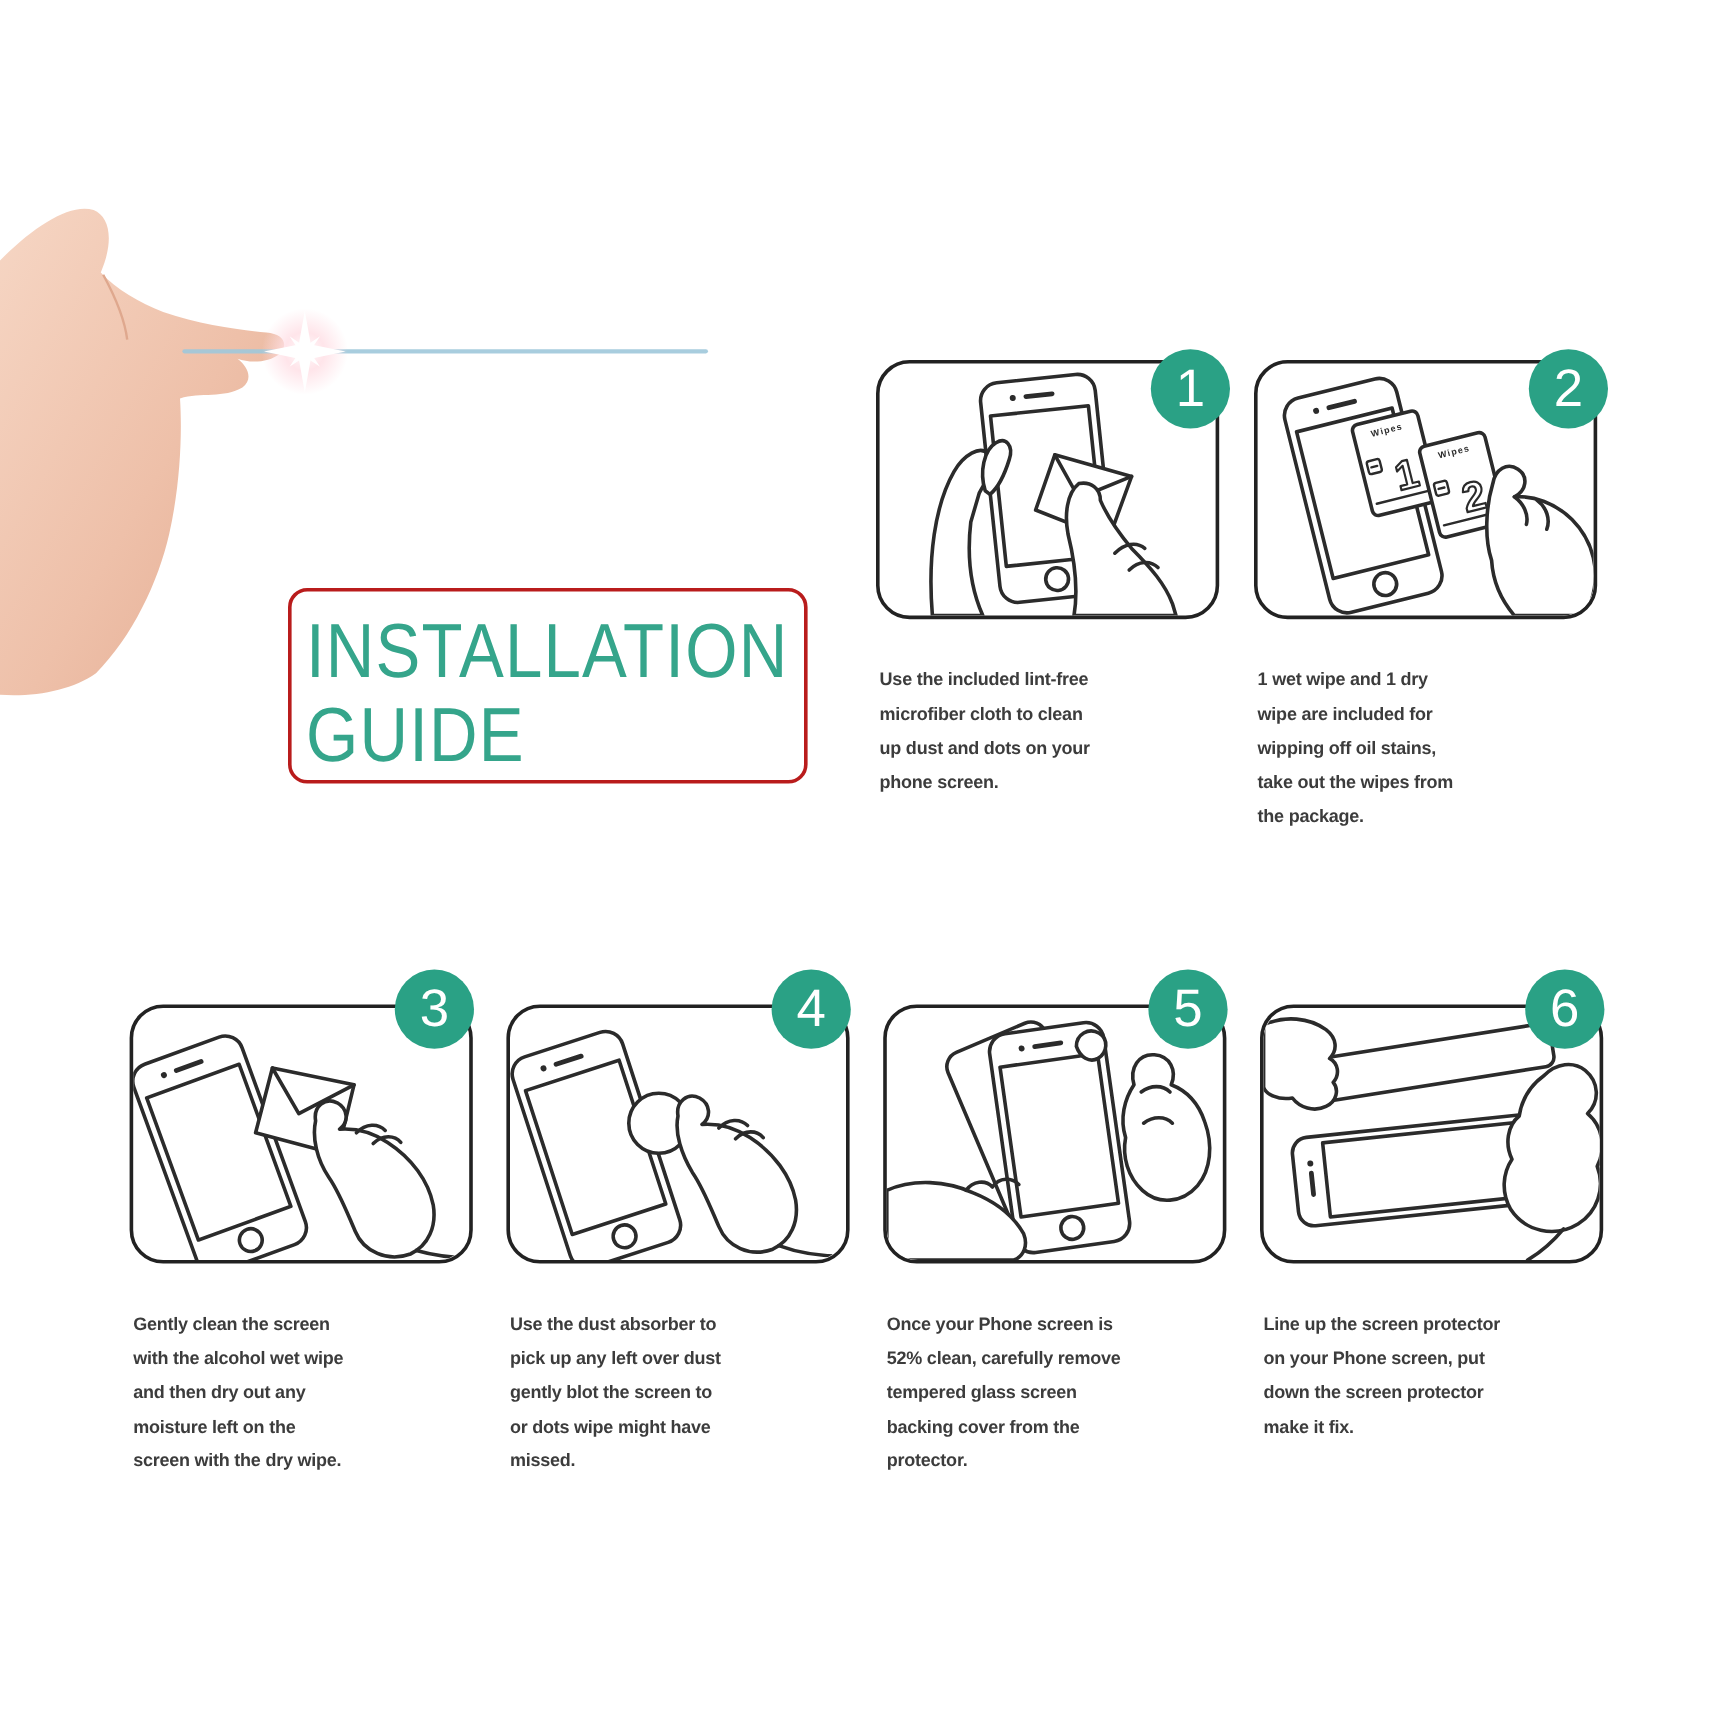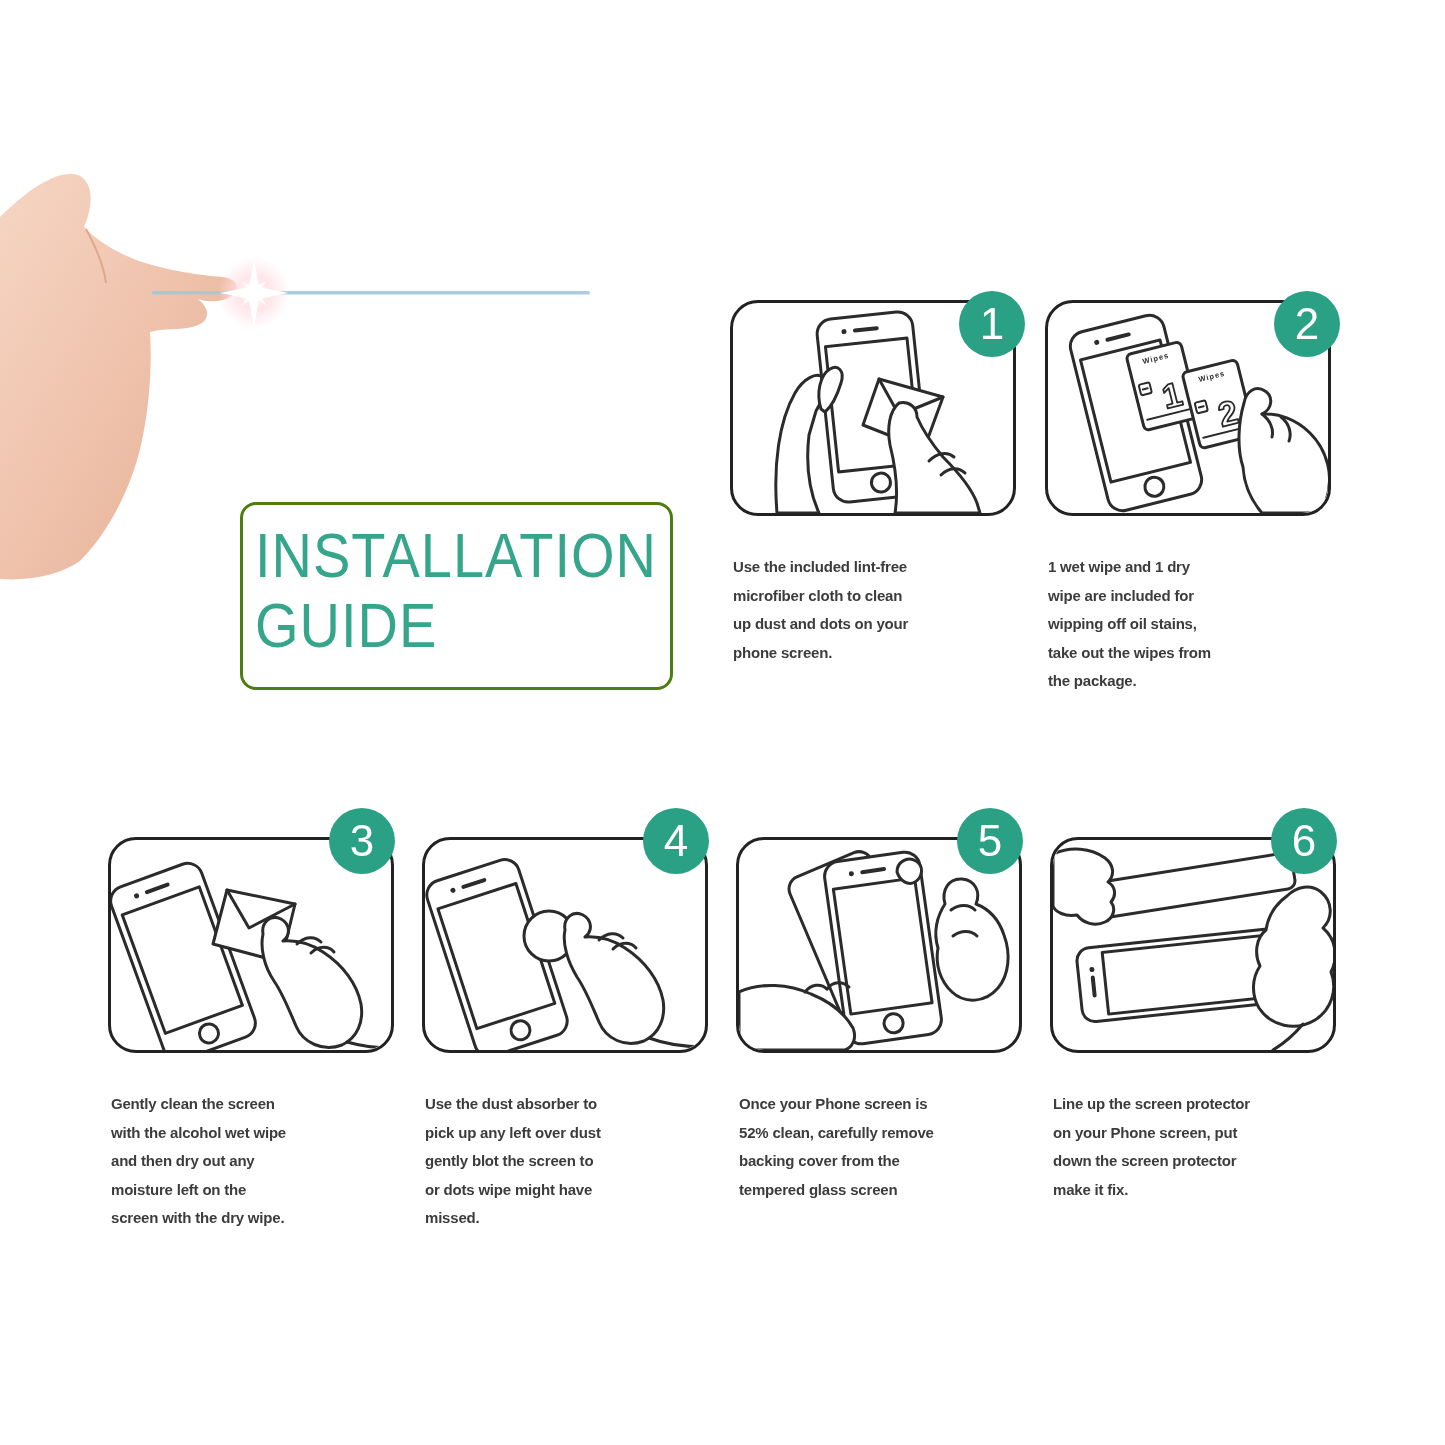--- a/index.html
+++ b/index.html
@@ -4,23 +4,23 @@
 <style>
   html,body{margin:0;padding:0;background:#ffffff;}
   .canvas{
     position:relative;width:1445px;height:1445px;background:#ffffff;
     font-family:"Liberation Sans",sans-serif;overflow:hidden;
   }
   
   .hero{position:absolute;left:0;top:155px;width:650px;height:430px;}
   
   .title-box{
-    position:absolute;left:240px;top:490px;width:433px;height:188px;
-    box-sizing:border-box;border:3px solid #4d7c0f;border-radius:16px;
-    padding:10px 0 0 12px;overflow:hidden;margin-top:12px;
+    position:absolute;left:240px;top:490px;width:433px;height:163px;
+    box-sizing:border-box;border:3px solid #b91c1c;border-radius:16px;
+    padding:10px 0 0 12px;overflow:hidden;
   }
   .title-line{
     font-size:56px;line-height:70px;font-weight:400;color:#35a58b;
     letter-spacing:1px;transform:scaleY(1.14);transform-origin:left top;
     white-space:nowrap;
   }
   
   .step{position:absolute;width:320px;}
   .s1{left:730px;top:300px;} .s2{left:1045px;top:300px;}
   .s3{left:108px;top:837px;} .s4{left:422px;top:837px;}
@@ -236,22 +236,23 @@
           <path d="M0,152 C22,142 50,144 72,154 C92,162 106,174 114,188 C118,198 114,207 106,210 L0,210 Z"></path>
           <path class="nofill" d="M66,152 C72,144 82,143 88,149"></path>
           <path class="nofill" d="M88,149 C94,141 104,141 110,147"></path>
         </g>
       </svg>
       <div class="badge">5</div>
     </div>
     <div class="caption">
       <div>Once your Phone screen is</div>
       <div>52% clean, carefully remove</div>
+      <div>tempered glass screen</div>
       <div>backing cover from the</div>
-      <div>tempered glass screen</div>
+      <div>protector.</div>
     </div>
   </div>
 
   <div class="step s6 r2">
     <div class="illus">
       <svg viewBox="0 0 280 210">
         <g class="art">
           <g transform="translate(36,44) rotate(-9)">
             <rect x="0" y="0" width="204" height="36" rx="8" class="nofill"></rect>
           </g>

